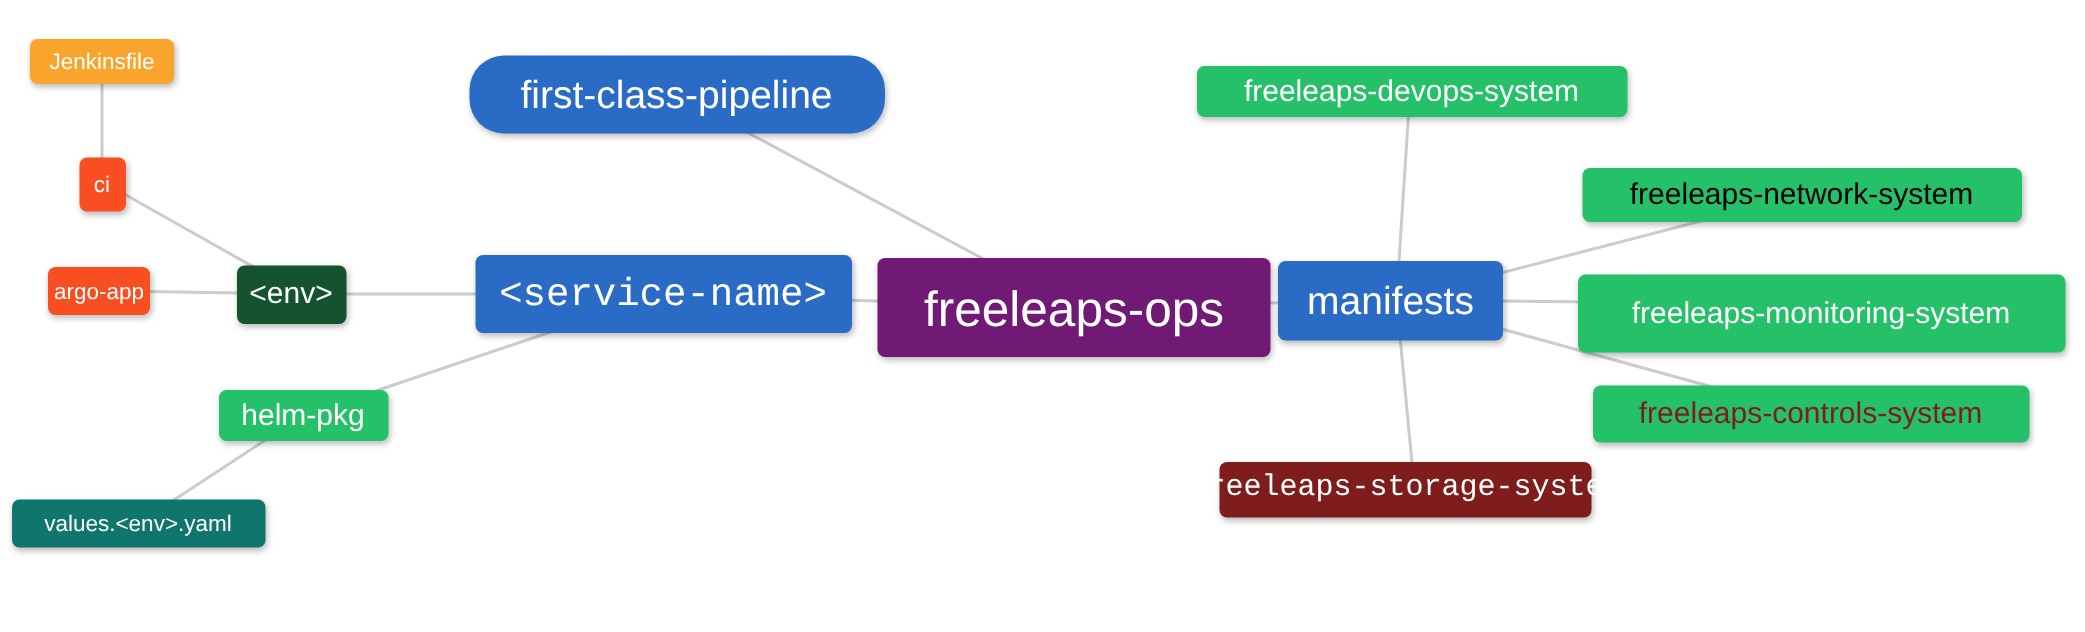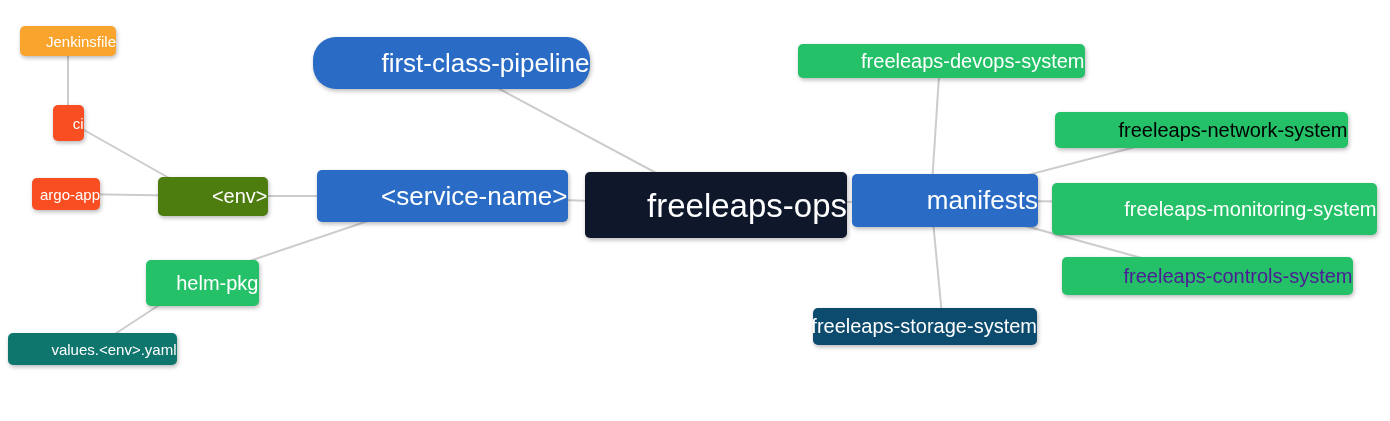--- a/index.html
+++ b/index.html
@@ -21,21 +21,21 @@
     top: 0;
     width: 1390px;
     height: 421px;
     z-index: 1;
   }
   .node {
     position: absolute;
     z-index: 2;
     display: flex;
     align-items: center;
-    justify-content: flex-end;
+    justify-content: center;
     border-radius: 5px;
     box-shadow: 1px 2px 4px rgba(0,0,0,0.28);
     color: #ffffff;
     white-space: nowrap;
     cursor: pointer;
     box-sizing: border-box;
   }
   .node span {
     display: block;
     line-height: 1;
@@ -68,49 +68,49 @@
 
 <div class="node sm" style="left: 20px; top: 26px; width: 96px; height: 30px; background: rgb(249, 164, 44); color: rgb(255, 255, 255);">
       <span>Jenkinsfile</span>
     </div>
     <div class="node sm" style="left: 52.5px; top: 105px; width: 31px; height: 36px; background: rgb(248, 78, 33); color: rgb(255, 255, 255);">
       <span>ci</span>
     </div>
     <div class="node sm" style="left: 32px; top: 178px; width: 68px; height: 32px; background: rgb(248, 78, 33); color: rgb(255, 255, 255);">
       <span>argo-app</span>
     </div>
-    <div class="node md" style="left: 157.5px; top: 176.5px; width: 110px; height: 39px; background: #4d7c0f; color: rgb(255, 255, 255);">
+    <div class="node md" style="left: 157.5px; top: 176.5px; width: 73px; height: 39px; background: #14532d; color: rgb(255, 255, 255);">
       <span>&lt;env&gt;</span>
     </div>
-    <div class="node md" style="left: 145.5px; top: 260px; width: 113px; height: 46px; background: rgb(36, 193, 104); color: rgb(255, 255, 255);">
+    <div class="node md" style="left: 145.5px; top: 260px; width: 113px; height: 34px; background: rgb(36, 193, 104); color: rgb(255, 255, 255);">
       <span>helm-pkg</span>
     </div>
     <div class="node sm" style="left: 7.5px; top: 333px; width: 169px; height: 32px; background: #0f766e; color: rgb(255, 255, 255);">
       <span>values.&lt;env&gt;.yaml</span>
     </div>
     <div class="node lg" style="left: 312.5px; top: 37px; width: 277px; height: 52px; background: rgb(42, 108, 197); color: rgb(255, 255, 255); border-radius: 23px;">
       <span>first-class-pipeline</span>
     </div>
-    <div class="node lg" style="left: 316.5px; top: 170px; width: 251px; height: 52px; background: rgb(42, 108, 197); color: rgb(255, 255, 255);">
+    <div class="node lg" style="left: 316.5px; top: 170px; width: 251px; height: 52px; background: rgb(42, 108, 197); color: rgb(255, 255, 255); font-family: Liberation Mono, monospace;">
       <span>&lt;service-name&gt;</span>
     </div>
-    <div class="node xl" style="left: 585px; top: 172px; width: 262px; height: 66px; background: #0f172a; color: rgb(255, 255, 255);">
+    <div class="node xl" style="left: 585px; top: 172px; width: 262px; height: 66px; background: #701a75; color: rgb(255, 255, 255);">
       <span>freeleaps-ops</span>
     </div>
-    <div class="node lg" style="left: 852px; top: 173.5px; width: 186px; height: 53px; background: rgb(42, 108, 197); color: rgb(255, 255, 255);">
+    <div class="node lg" style="left: 852px; top: 173.5px; width: 150px; height: 53px; background: rgb(42, 108, 197); color: rgb(255, 255, 255);">
       <span>manifests</span>
     </div>
     <div class="node md" style="left: 797.5px; top: 44px; width: 287px; height: 34px; background: rgb(36, 193, 104); color: rgb(255, 255, 255);">
       <span>freeleaps-devops-system</span>
     </div>
     <div class="node md" style="left: 1054.5px; top: 112px; width: 293px; height: 36px; background: rgb(36, 193, 104); color: #000000;">
       <span>freeleaps-network-system</span>
     </div>
     <div class="node md" style="left: 1051.5px; top: 183px; width: 325px; height: 52px; background: rgb(36, 193, 104); color: rgb(255, 255, 255);">
       <span>freeleaps-monitoring-system</span>
     </div>
-    <div class="node md" style="left: 1061.5px; top: 257px; width: 291px; height: 38px; background: rgb(36, 193, 104); color: #4c1d95;">
+    <div class="node md" style="left: 1061.5px; top: 257px; width: 291px; height: 38px; background: rgb(36, 193, 104); color: #7f1d1d;">
       <span>freeleaps-controls-system</span>
     </div>
-    <div class="node md" style="left: 813px; top: 307.5px; width: 224px; height: 37px; background: #0c4a6e; color: rgb(255, 255, 255);">
+    <div class="node md" style="left: 813px; top: 307.5px; width: 248px; height: 37px; background: #7f1d1d; color: rgb(255, 255, 255); font-family: Liberation Mono, monospace;">
       <span>freeleaps-storage-system</span>
     </div>
   </div>
 
 </body></html>

